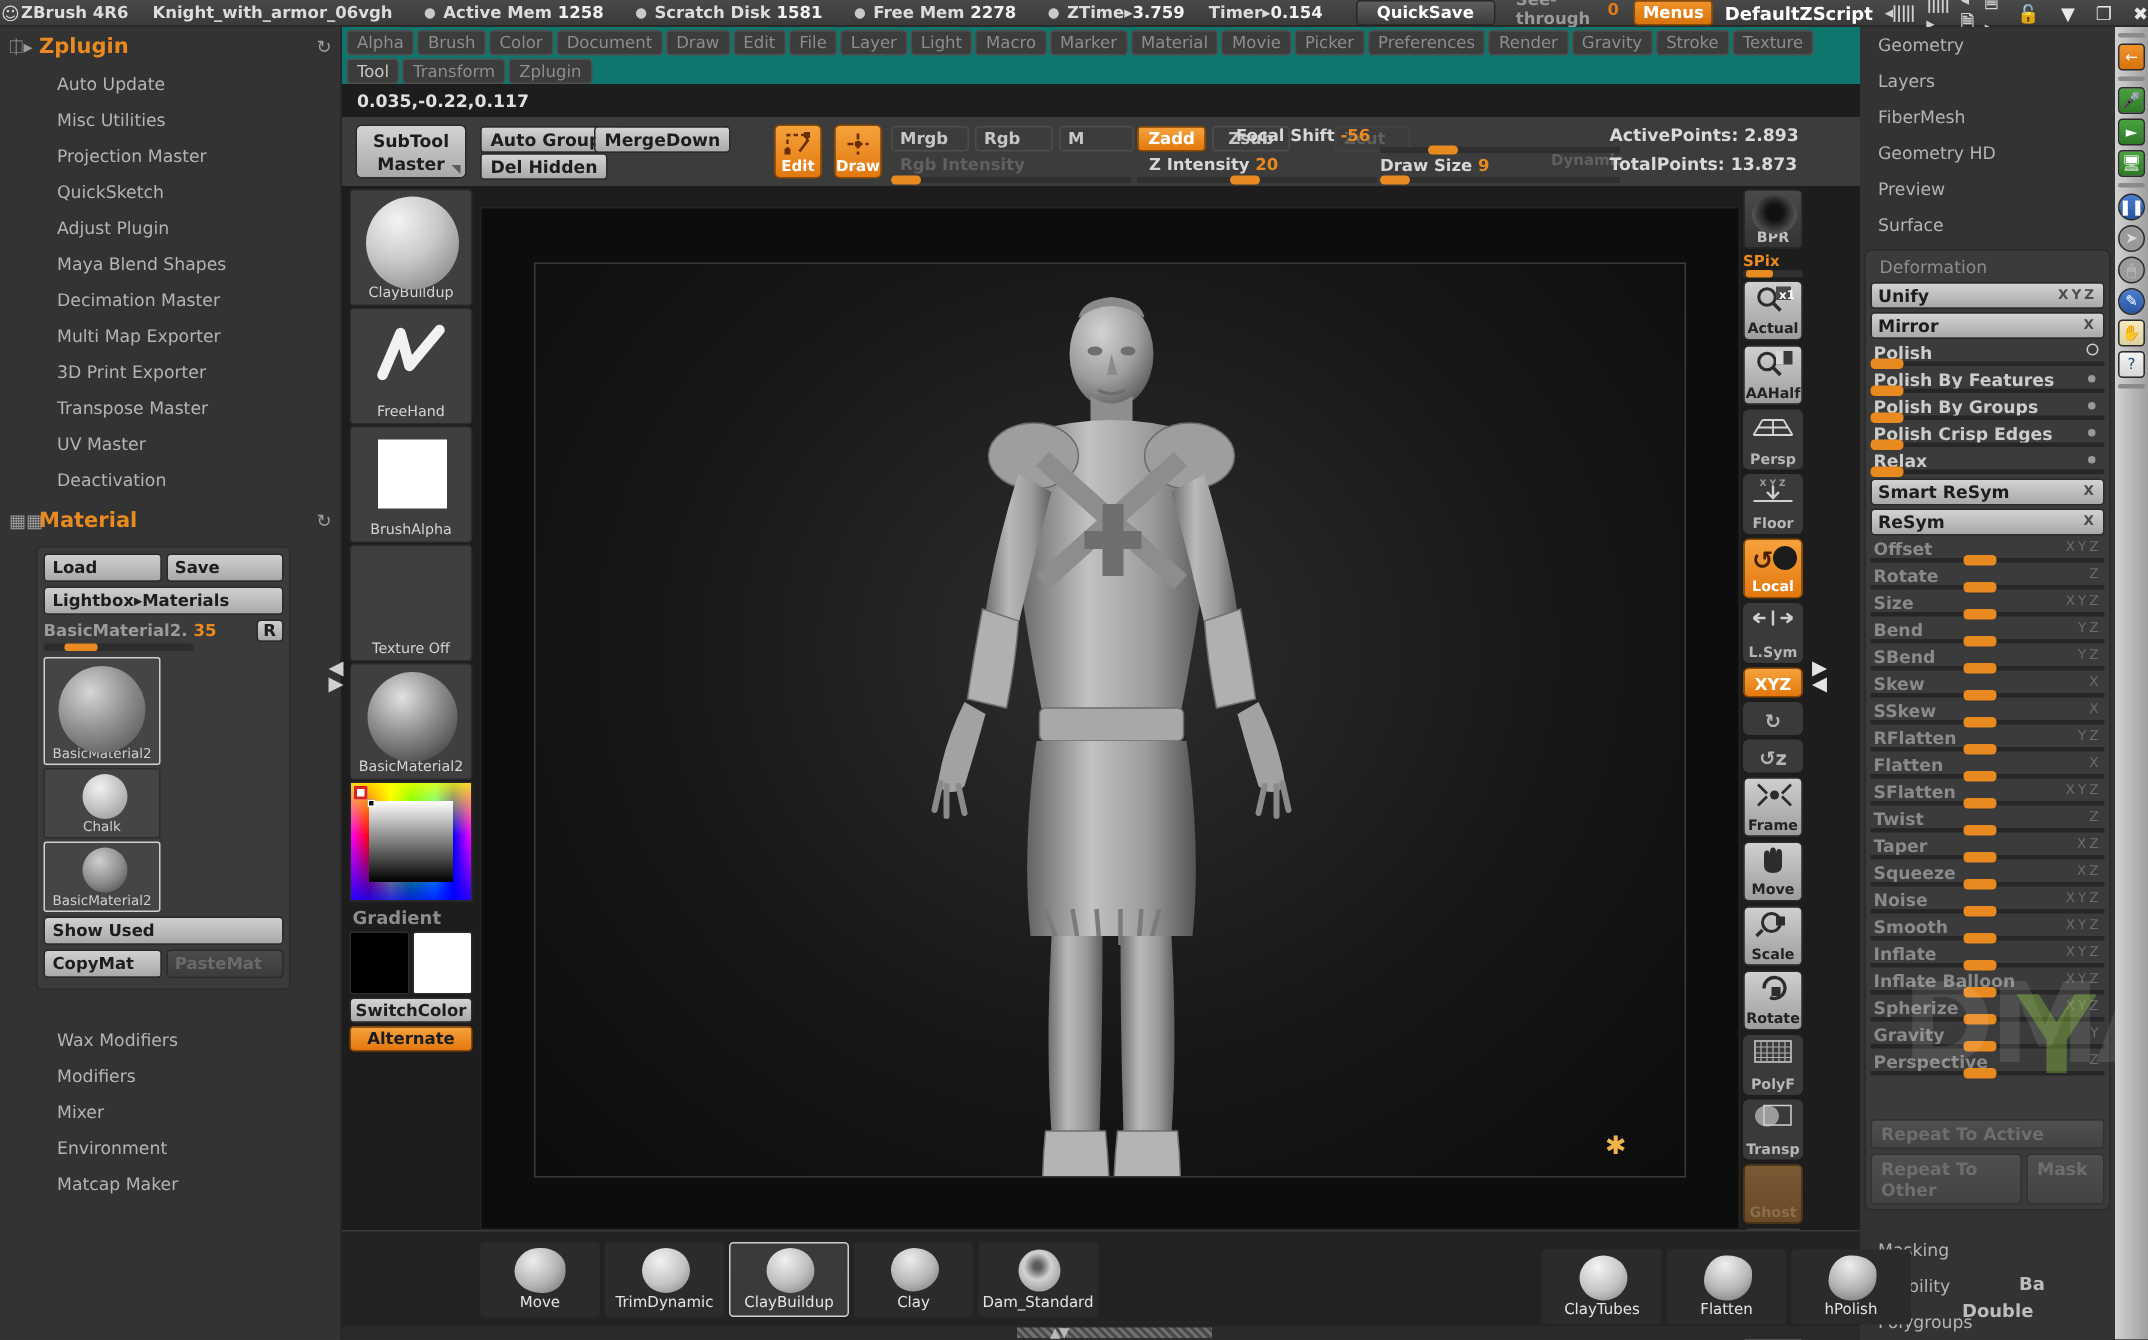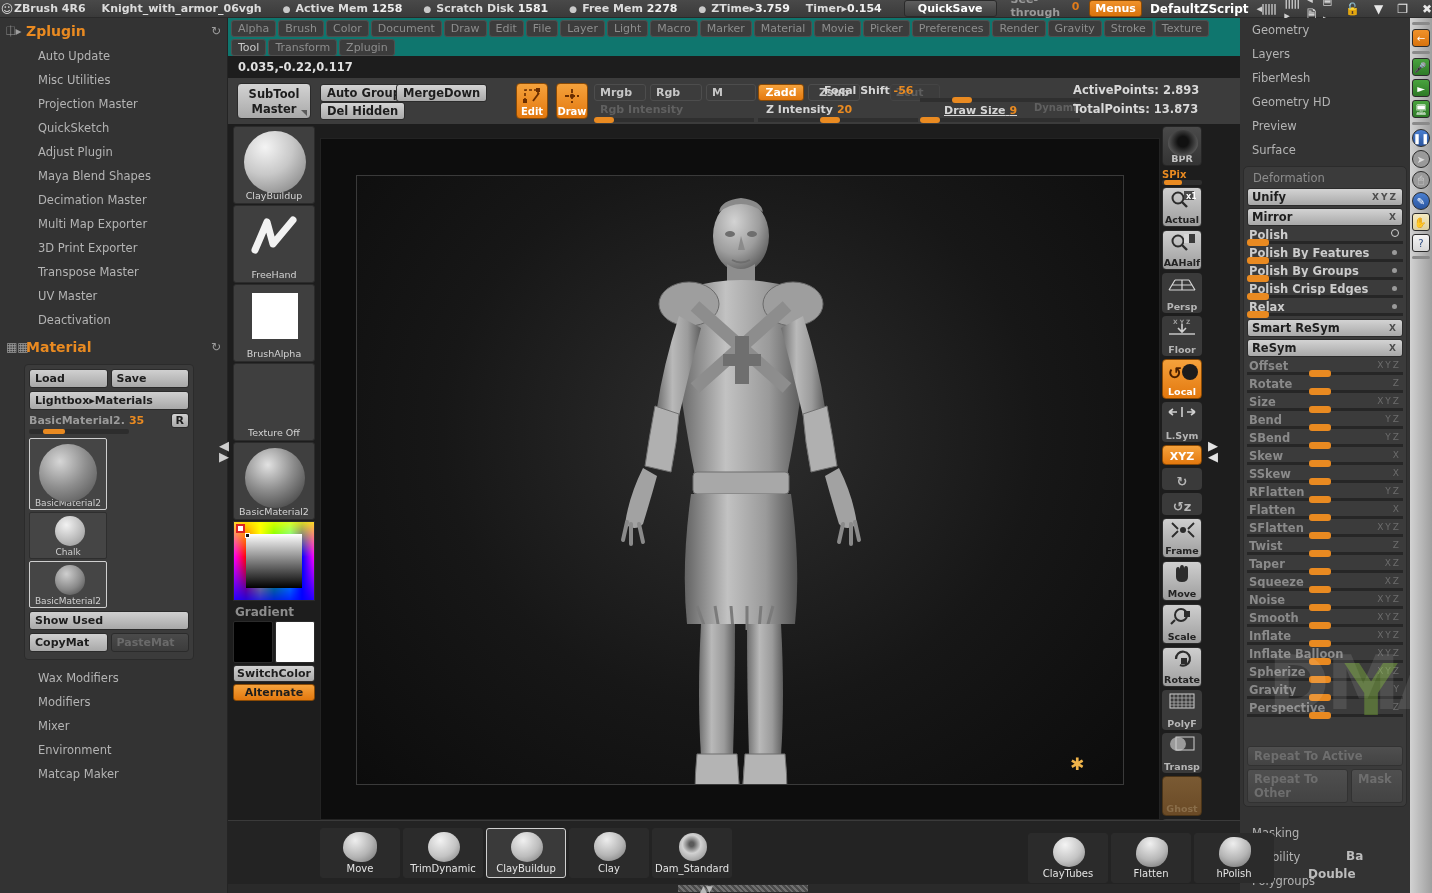--- a/index.html
+++ b/index.html
@@ -335,21 +335,21 @@
 
     <div class="btnrow showused">
       <span class="zb-btn">Show Used</span>
     </div>
     <div class="btnrow">
       <span class="zb-btn">CopyMat</span>
       <span class="zb-btn dim">PasteMat</span>
     </div>
   </div>
 
-  <div style="margin-top:6px;">
+  <div style="margin-top:21px;">
     <div class="pal-item">Wax Modifiers</div>
     <div class="pal-item">Modifiers</div>
     <div class="pal-item">Mixer</div>
     <div class="pal-item">Environment</div>
     <div class="pal-item">Matcap Maker</div>
   </div>
 </div>
 
 <div id="menubar">
   <div class="menu-row">
@@ -419,21 +419,21 @@
   <span class="fld dim" style="left:662px; top:6px; width:50px; border-color:#444; text-align:left;">Zcut</span>
   <span class="tlbl" style="left:538px; top:25px;"><span>Z Intensity</span> <span class="v">20</span></span>
   <span class="tslider" style="left:530px; top:40px; width:160px;">
       <i style="left:62px;"></i>
     </span>
 
   <span class="tlbl" style="left:596px; top:6px;"><span>Focal Shift</span> <span class="v">-56</span></span>
   <span class="tslider" style="left:692px; top:20px; width:160px;">
       <i style="left:32px;"></i>
     </span>
-  <span class="tlbl" style="left:716px; top:26px;text-decoration:underline;"><span>Draw Size</span> <span class="v">9</span></span>
+  <span class="tlbl" style="left:692px; top:26px;"><span>Draw Size</span> <span class="v">9</span></span>
   <span class="tlbl dim" style="left:806px; top:24px; font-size:10px;">Dynamic</span>
   <span class="tslider" style="left:692px; top:40px; width:160px;">
       <i style="left:0;"></i>
     </span>
 
   <span class="stat" style="left:845px; top:5px;"><span>ActivePoints:</span> <span>2.893</span></span>
   <span class="stat" style="left:845px; top:24px;"><span>TotalPoints:</span> <span>13.873</span></span>
 </div>
 
 <div id="brushcol">

